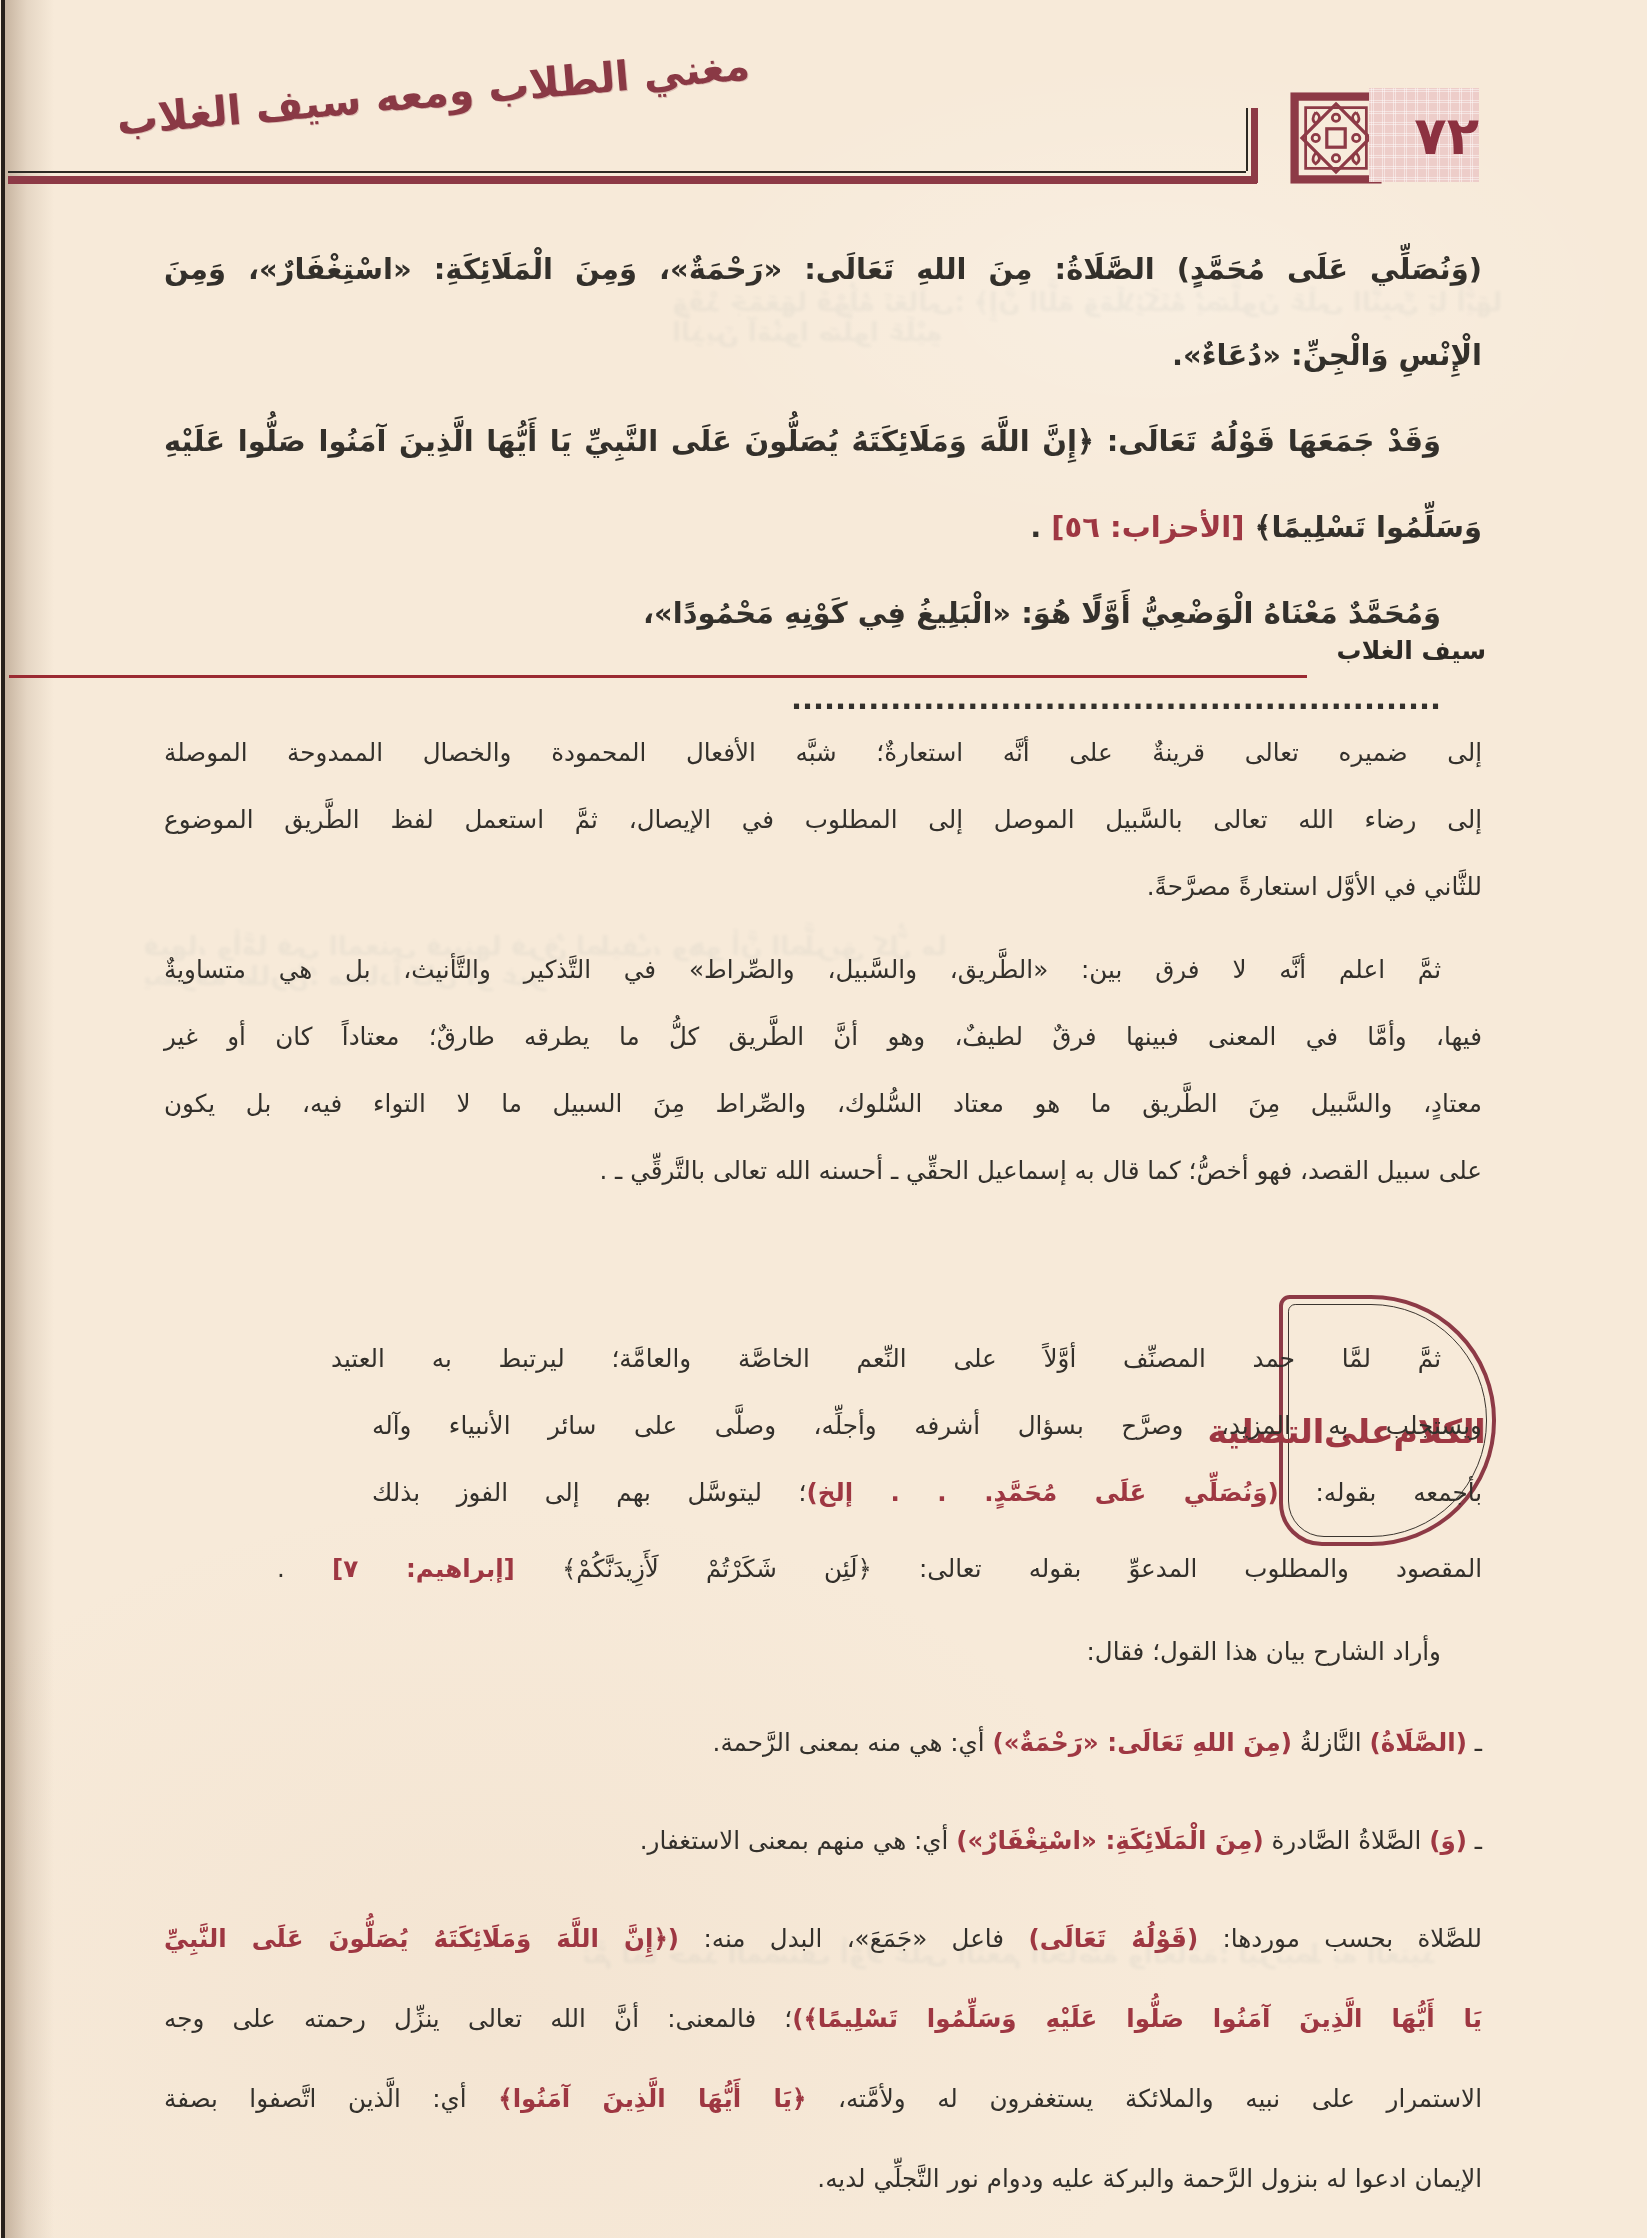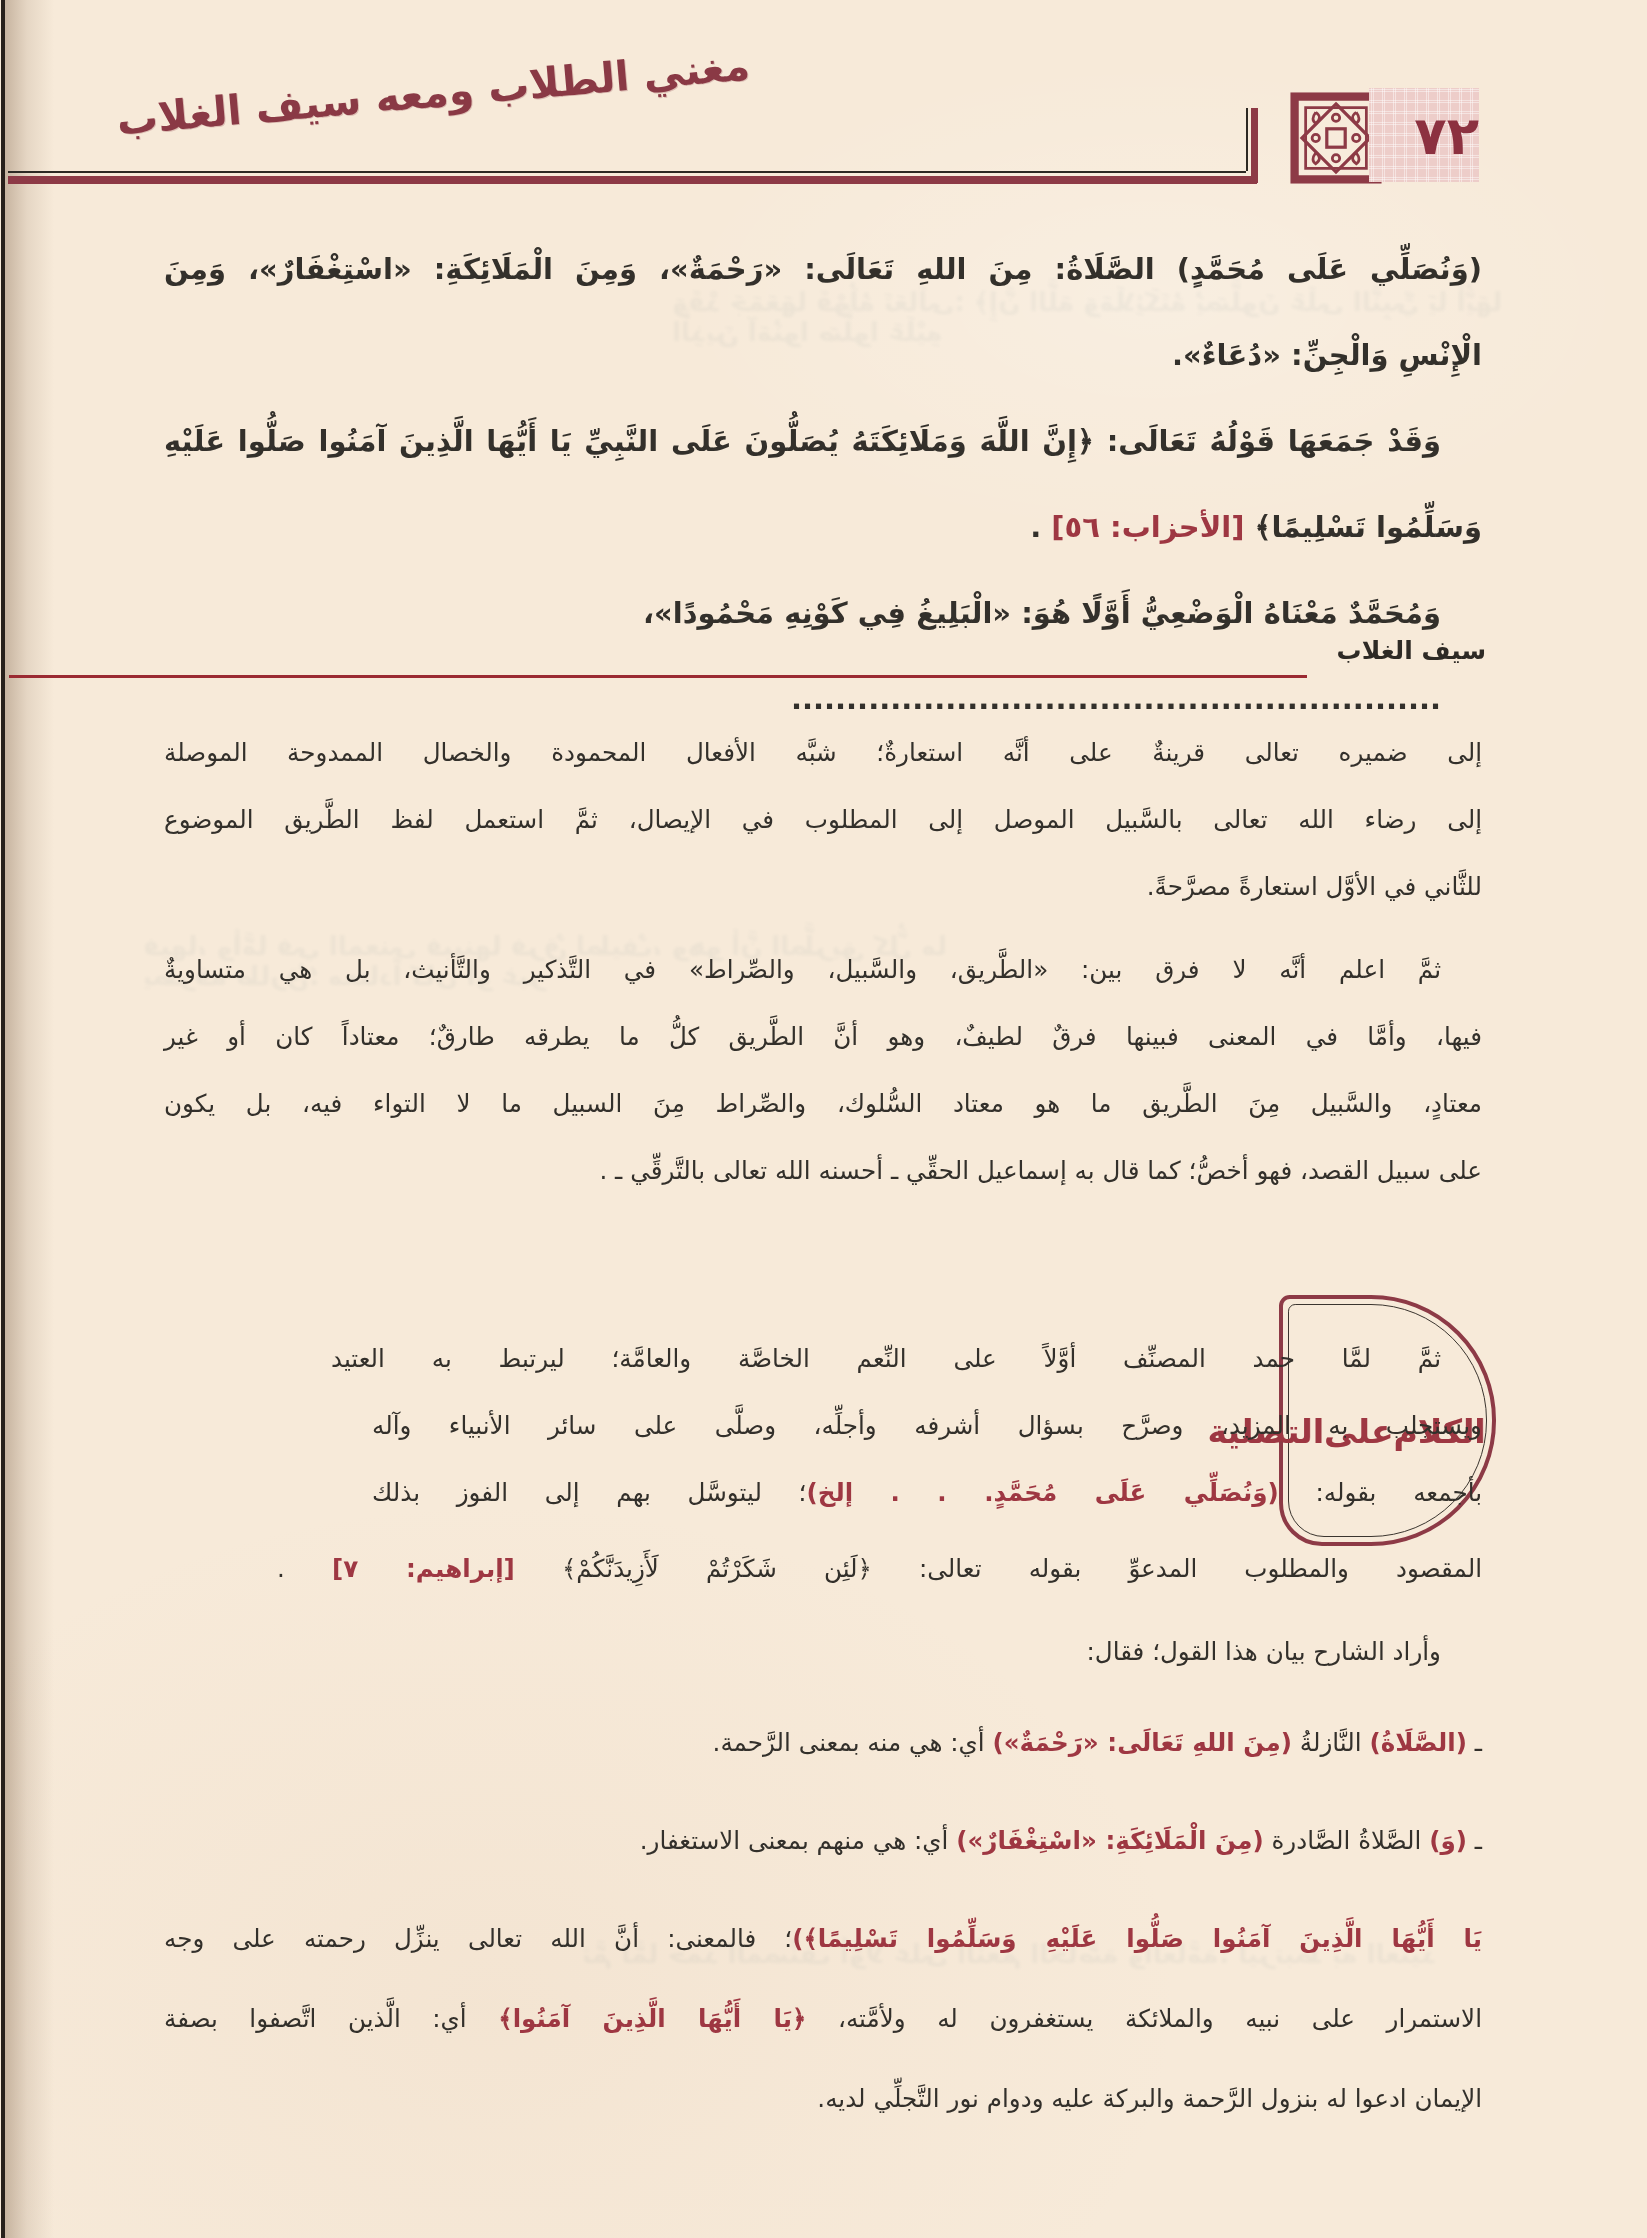--- a/index.html
+++ b/index.html
@@ -182,20 +182,21 @@
       <div class="para p-sharh p4">
         <div class="line indent last"><span>وأراد الشارح بيان هذا القول؛ فقال:</span></div>
       </div>
       <div class="para p-item">
         <div class="line last"><span>ـ </span><span class="sg-r">(الصَّلَاةُ)</span><span> النَّازلةُ </span><span class="sg-r">(مِنَ اللهِ تَعَالَى: «رَحْمَةٌ»)</span><span> أي: هي منه بمعنى الرَّحمة.</span></div>
       </div>
       <div class="para p-item">
         <div class="line last"><span>ـ </span><span class="sg-r">(وَ)</span><span> الصَّلاةُ الصَّادرة </span><span class="sg-r">(مِنَ الْمَلَائِكَةِ: «اسْتِغْفَارٌ»)</span><span> أي: هي منهم بمعنى الاستغفار.</span></div>
       </div>
       <div class="para p-item">
+        <div class="line"><span>للصَّلاة بحسب موردها: </span><span class="sg-r">(قَوْلُهُ تَعَالَى)</span><span> فاعل «جَمَعَ»، البدل منه: </span><span class="sg-r">(﴿إِنَّ اللَّهَ وَمَلَائِكَتَهُ يُصَلُّونَ عَلَى النَّبِيِّ</span></div>
         <div class="line"><span class="sg-r">يَا أَيُّهَا الَّذِينَ آمَنُوا صَلُّوا عَلَيْهِ وَسَلِّمُوا تَسْلِيمًا﴾)</span><span>؛ فالمعنى: أنَّ الله تعالى ينزِّل رحمته على وجه</span></div>
         <div class="line"><span>الاستمرار على نبيه والملائكة يستغفرون له ولأمَّته، </span><span class="sg-r">﴿يَا أَيُّهَا الَّذِينَ آمَنُوا﴾</span><span> أي: الَّذين اتَّصفوا بصفة</span></div>
         <div class="line last"><span>الإيمان ادعوا له بنزول الرَّحمة والبركة عليه ودوام نور التَّجلِّي لديه.</span></div>
       </div>
     </main>
 
 </div>
 
 
 </body></html>

